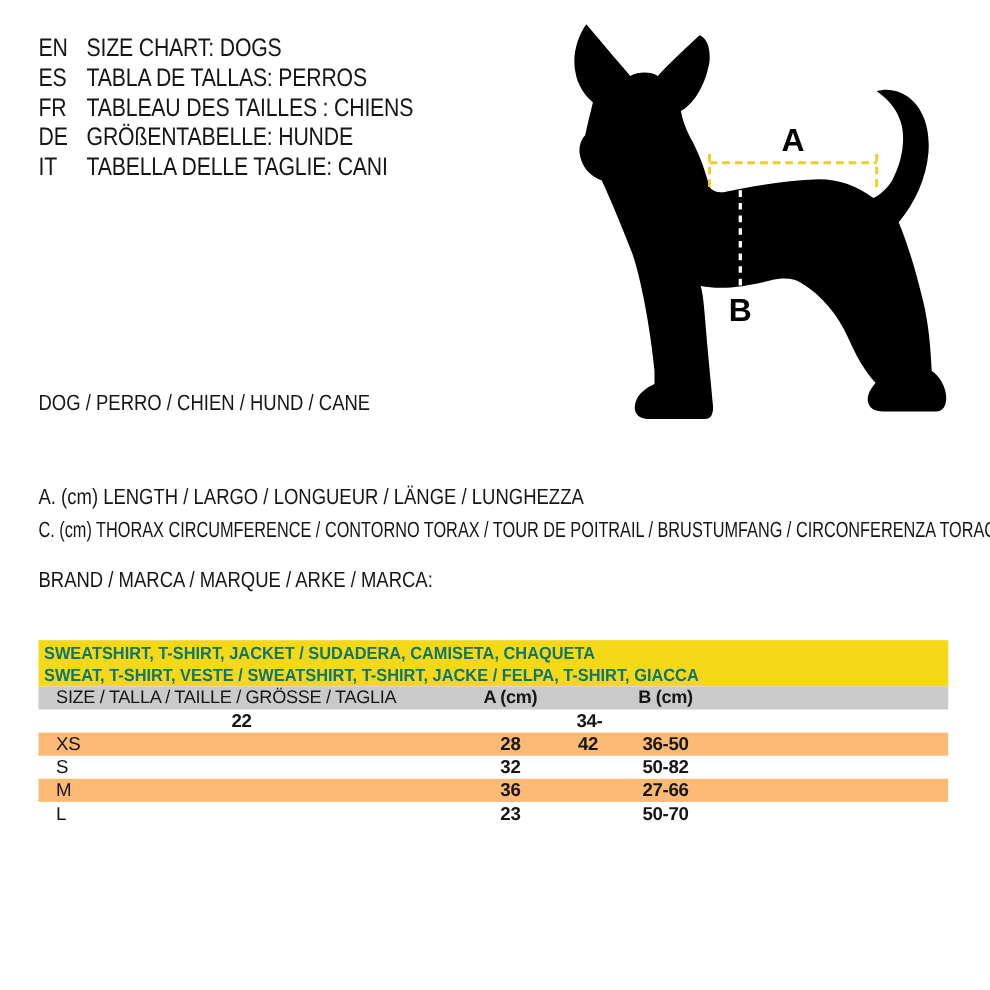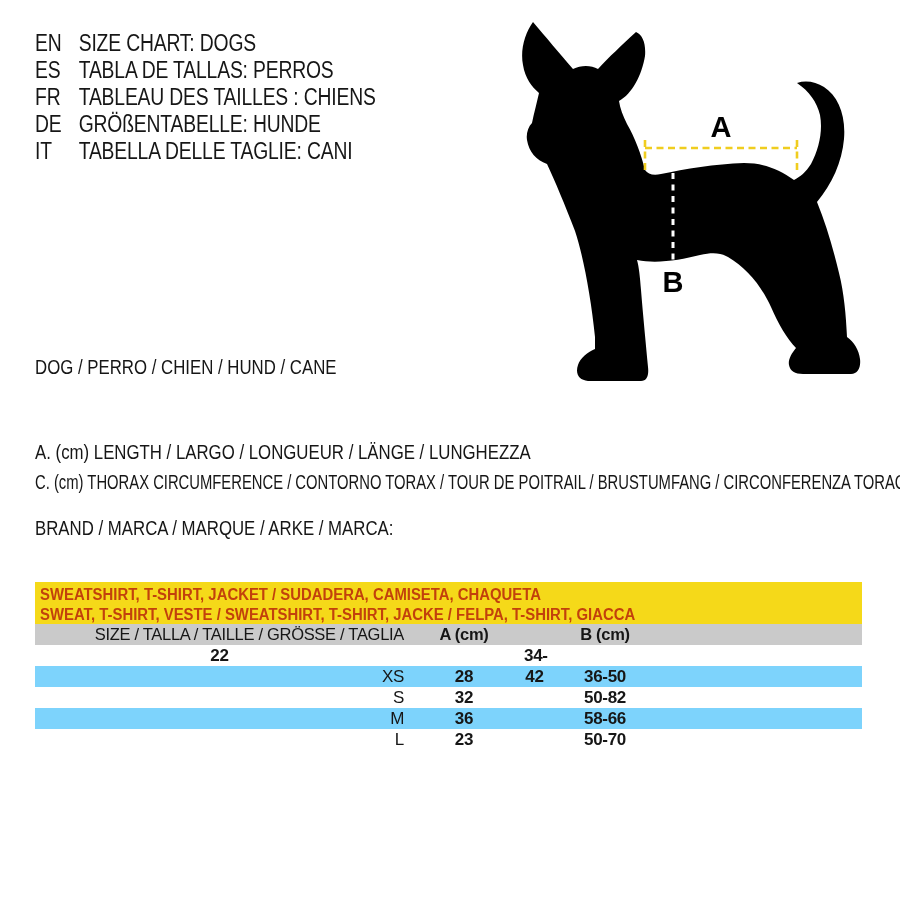--- a/index.html
+++ b/index.html
@@ -23,28 +23,28 @@
   .note-c{left:35px;top:471px;font-size:20px;}
   .brand-line{left:35px;top:517px;font-size:20px;}
 
   
   .dog-figure{left:495px;top:5px;width:380px;height:385px;}
 
   
   .size-table{left:35px;top:582px;width:827px;}
   .band-yellow{
     background:#F5D919;height:42px;box-sizing:border-box;padding:3px 0 0 5px;
-    font-weight:700;font-size:16px;line-height:20px;color:#c2410c;
+    font-weight:700;font-size:16px;line-height:20px;color:#0f766e;
   }
   .band-yellow .cndb{transform:scaleX(0.93);transform-origin:0 50%;white-space:nowrap;display:block;}
   .trow{display:grid;grid-template-columns:369px 120px 21px 120px auto;height:21px;line-height:21px;
         font-size:17px;letter-spacing:-0.3px;}
   .trow.header{background:#CACACA;font-size:16.5px;}
-  .trow.alt{background:#7dd3fc;}
-  .c-size{text-align:right;padding-left:16px;white-space:nowrap;}
+  .trow.alt{background:#fdba74;}
+  .c-size{text-align:left;padding-left:16px;white-space:nowrap;}
   .c-num{text-align:center;font-weight:bold;}
 </style>
 </head>
 <body>
 
 <div class="abs lang-block cnd">
   <div class="lang-row">
     <span class="lang-code">EN</span>
     <span class="lang-label">SIZE CHART: DOGS</span>
   </div>
@@ -158,21 +158,21 @@
     <div class="c-size">S</div>
     <div class="c-num">32</div>
     <div></div>
     <div class="c-num">50-82</div>
     <div></div>
   </div>
   <div class="trow alt">
     <div class="c-size">M</div>
     <div class="c-num">36</div>
     <div></div>
-    <div class="c-num">58-66</div>
+    <div class="c-num">27-66</div>
     <div></div>
   </div>
   <div class="trow">
     <div class="c-size">L</div>
     <div class="c-num">23</div>
     <div></div>
     <div class="c-num">50-70</div>
     <div></div>
   </div>
 </div>

